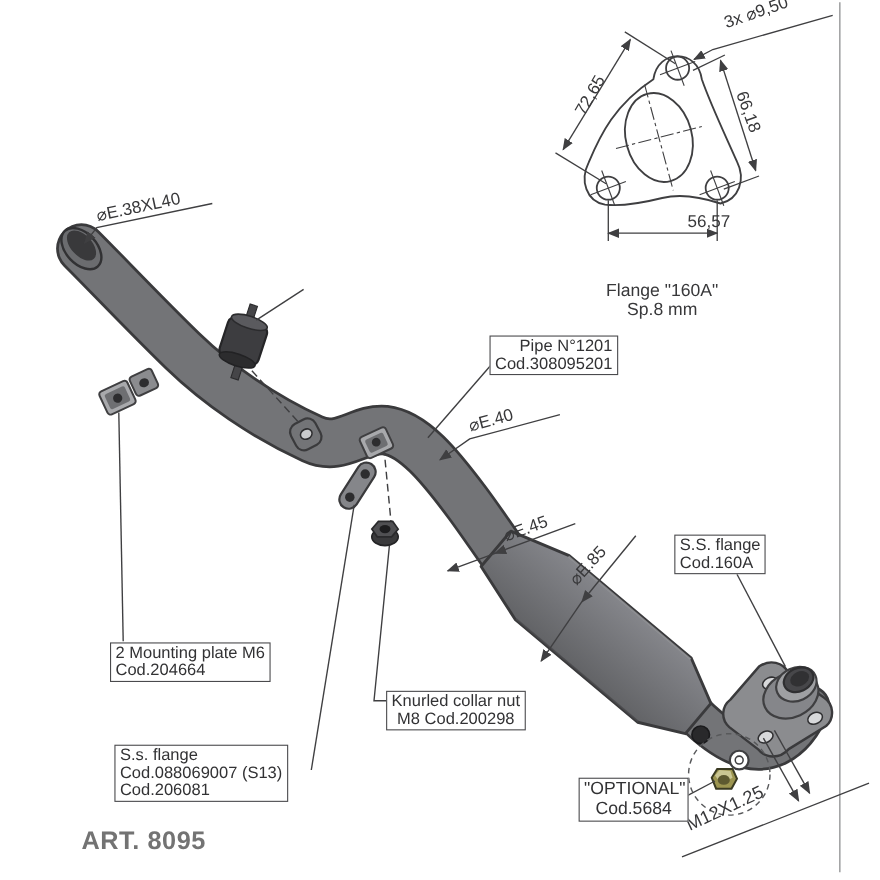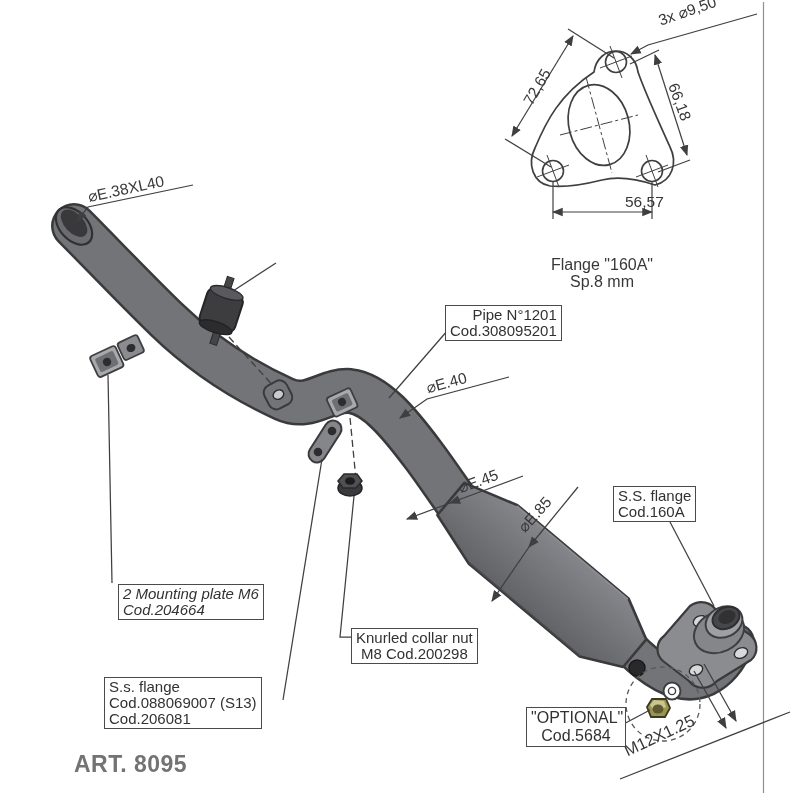--- a/index.html
+++ b/index.html
@@ -198,21 +198,21 @@
 <div class="lbl" style="left:625px;top:742px;transform:rotate(-25deg);transform-origin:0 50%;font-size:16.5px;">M12X1.25</div>
 
 <div class="box" style="left:445px;top:305px;text-align:right;">
   <div>Pipe N°1201</div>
   <div>Cod.308095201</div>
 </div>
 <div class="box" style="left:613px;top:486px;">
   <div>S.S. flange</div>
   <div>Cod.160A</div>
 </div>
-<div class="box" style="left:118px;top:584px;font-style:italic;">
+<div class="box" style="left:100px;top:584px;">
   <div>2 Mounting plate M6</div>
   <div>Cod.204664</div>
 </div>
 <div class="box" style="left:351px;top:628px;text-align:center;">
   <div>Knurled collar nut</div>
   <div>M8 Cod.200298</div>
 </div>
 <div class="box" style="left:104px;top:677px;">
   <div>S.s. flange</div>
   <div>Cod.088069007 (S13)</div>

